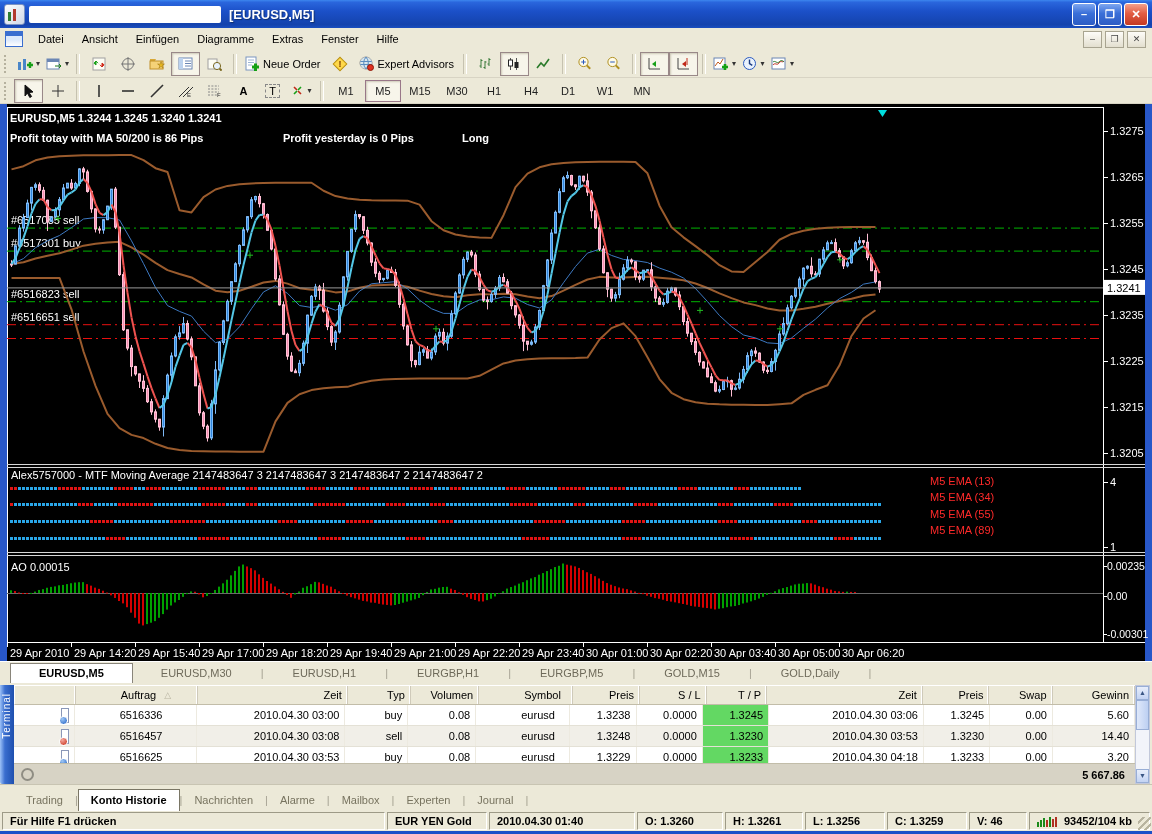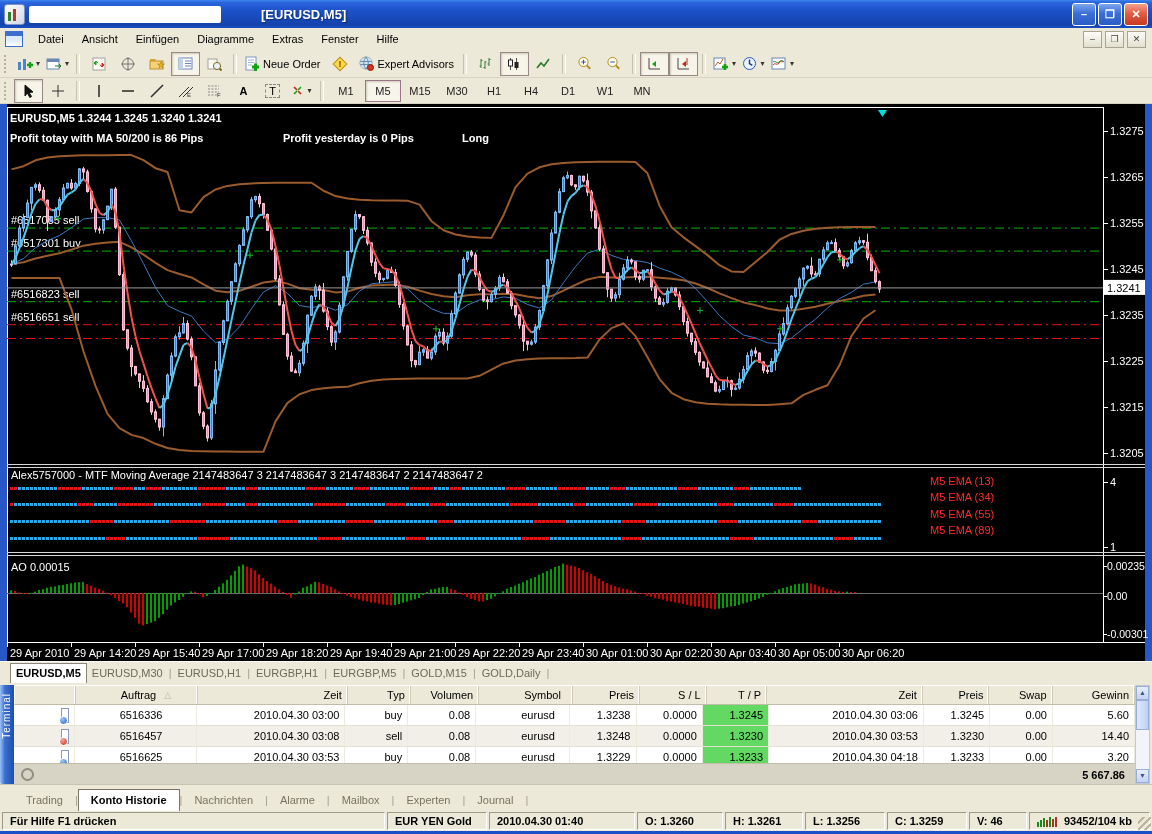--- a/index.html
+++ b/index.html
@@ -9,21 +9,21 @@
 
   
   #titlebar{position:absolute;left:0;top:0;width:1152px;height:28px;
     background:linear-gradient(180deg,#3d87ef 0%,#2a66dd 8%,#1b50c8 40%,#1443ad 88%,#1a4fc0 100%);
     display:flex;align-items:center;padding:0 4px;box-sizing:border-box;}
   #app-icon{width:19px;height:19px;border-radius:3px;background:linear-gradient(135deg,#fdfdfd,#cfd8e8);
     border:1px solid #7b92c2;margin-right:4px;position:relative;flex:0 0 auto;}
   #app-icon:before{content:"";position:absolute;left:3px;bottom:3px;width:3px;height:9px;background:#2e7d32;}
   #app-icon:after{content:"";position:absolute;left:8px;bottom:3px;width:3px;height:12px;background:#b23b2e;}
   #title-blank{width:192px;height:17px;background:#fff;border-radius:2px;margin-right:8px;}
-  #title-text{color:#fff;font-weight:bold;font-size:13px;text-shadow:1px 1px 1px #10306e;margin-left:32px;}
+  #title-text{color:#fff;font-weight:bold;font-size:13px;text-shadow:1px 1px 1px #10306e;}
   #title-buttons{margin-left:auto;display:flex;gap:2px;}
   .tbn{width:22px;height:21px;border-radius:3px;border:1px solid #fff;
     background:linear-gradient(180deg,#7da6f0,#3a6fd8 45%,#2c5cc4);color:#fff;font-size:11px;
     display:flex;align-items:center;justify-content:center;font-weight:bold;}
   .tbn.close{background:linear-gradient(180deg,#f3a08b,#e25d43 45%,#c43a22);}
 
   
   #menubar{position:absolute;left:0;top:28px;width:1152px;height:22px;background:#ece9d8;
     display:flex;align-items:center;border-bottom:1px solid #d8d4c4;}
   #mdi-icon{width:16px;height:14px;margin:0 6px 0 5px;border:1px solid #3a6ecf;
@@ -47,21 +47,21 @@
   .tbtn .lbl{padding-right:2px;}
   .caret{font-size:8px;color:#333;}
   .tfbtn{height:20px;min-width:26px;padding:0 4px;display:flex;align-items:center;justify-content:center;
     border:1px solid transparent;background:transparent;color:#222;font-size:11px;font-family:inherit;}
   .tfbtn.pressed{border:1px solid #978;background:#f7f5ea;box-shadow:inset 1px 1px 2px #cdc9b8;}
   .gicon{display:block;}
 
   
   #charttabs{position:absolute;left:0;top:661px;width:1152px;height:22px;background:#ece9d8;
     display:flex;align-items:flex-end;padding-left:10px;box-sizing:border-box;border-top:1px solid #fff;}
-  .ctab{padding:3px 5px 4px;color:#6e6a5a;position:relative;}
+  .ctab{padding:3px 28px 4px;color:#6e6a5a;position:relative;}
   .ctab.active{background:#fff;border:1px solid #89857a;border-bottom:none;color:#000;font-weight:bold;}
   .ctab-sep{color:#a5a192;padding:3px 1px 4px;}
 
   
   #terminal{position:absolute;left:0;top:683px;width:1152px;height:128px;background:#ece9d8;}
   #term-side{position:absolute;left:0;top:2px;width:14px;height:99px;
     background:linear-gradient(90deg,#9cc1f7,#3a6ecf 35%,#1e4fae);border-radius:0 0 0 2px;}
   #term-side span{position:absolute;left:1px;top:8px;color:#fff;font-size:10px;
     writing-mode:vertical-rl;transform:rotate(180deg);letter-spacing:1px;}
   #term-x{position:absolute;left:18px;top:4px;width:14px;height:13px;border:1px solid #aca78f;

